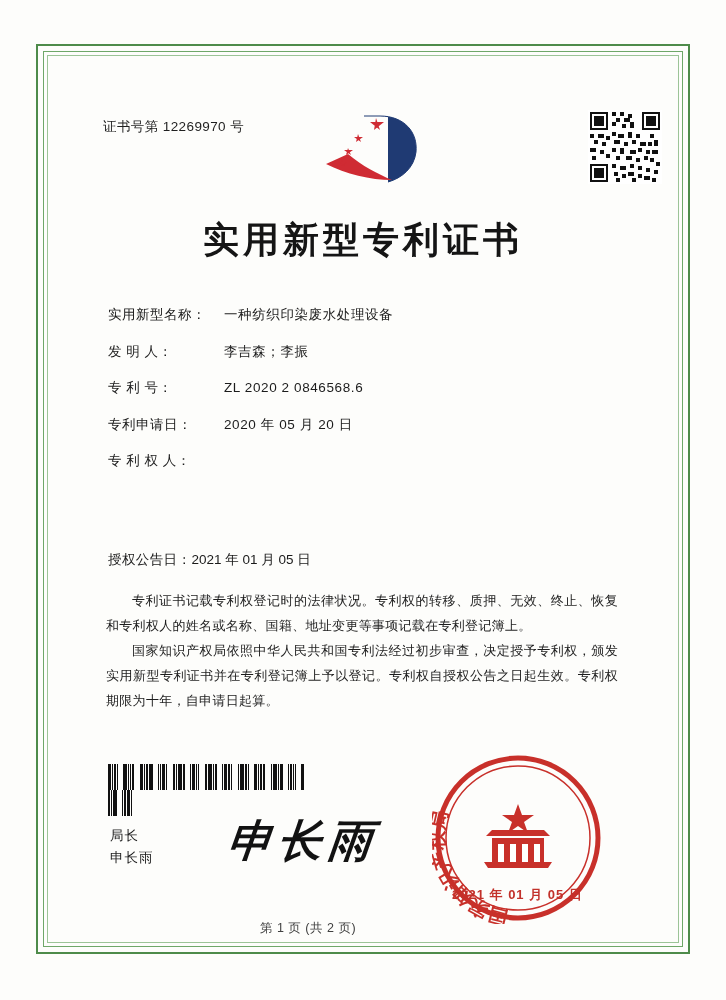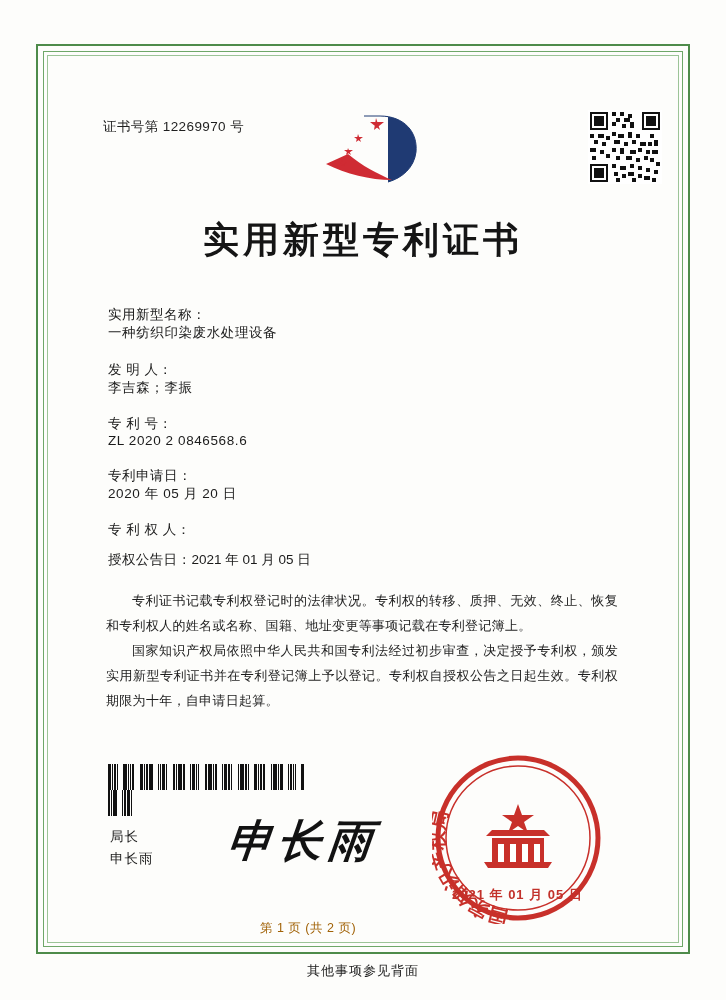--- a/index.html
+++ b/index.html
@@ -98,21 +98,20 @@
     left: 108px; top: 306px;
     width: 520px;
   }
   .field-row {
     display: flex;
     align-items: baseline;
     margin-bottom: 18.5px;
     font-size: 13.5px;
     color: #1c1c1c;
     white-space: nowrap;
-    flex-direction: column;
   }
   .field-label {
     width: 116px;
     flex: none;
     letter-spacing: 0.5px;
   }
   .field-label.spread {
     display: flex;
     justify-content: space-between;
   }
@@ -160,20 +159,21 @@
   }
 
   
   .sig-label {
     position: absolute;
     left: 110px; top: 826px;
     font-size: 13.5px;
     line-height: 22px;
     letter-spacing: 1px;
     color: #1c1c1c;
+    font-family: Liberation Mono, monospace;
   }
   .sig-hand {
     position: absolute;
     left: 228px; top: 812px;
     font-family: "DejaVu Serif", "Liberation Serif", serif;
     font-size: 44px;
     font-weight: bold;
     font-style: italic;
     letter-spacing: 6px;
     color: #121212;
@@ -195,21 +195,21 @@
     font-weight: bold;
   }
 
   
   .page-num {
     position: absolute;
     left: 0; top: 920px;
     width: 616px;
     text-align: center;
     font-size: 12.5px;
-    color: #a16207;
+    color: #404040;
     letter-spacing: 0.5px;
   }
   .footer-note {
     position: absolute;
     left: 0; top: 962px;
     width: 726px;
     text-align: center;
     font-size: 13px;
     color: #1a1a1a;
     letter-spacing: 1px;
@@ -387,15 +387,14 @@
         <rect x="4" y="-4" width="6" height="18" fill="#fff"></rect>
         <rect x="16" y="-4" width="6" height="18" fill="#fff"></rect>
         <path d="M-32 -12 L32 -12 L26 -18 L-26 -18 Z" fill="#c8302a"></path>
         <path d="M0 -44 L4 -33 L16 -33 L6 -26 L10 -15 L0 -22 L-10 -15 L-6 -26 L-16 -33 L-4 -33 Z" fill="#c8302a"></path>
       </g>
     </svg>
   </div>
   <div class="seal-date">2021 年 01 月 05 日</div>
 
   <div class="page-num">第 1 页 (共 2 页)</div>
-  <div class="footer-note">其他事项参见背面</div>
 
 </div>
 
 </body></html>

